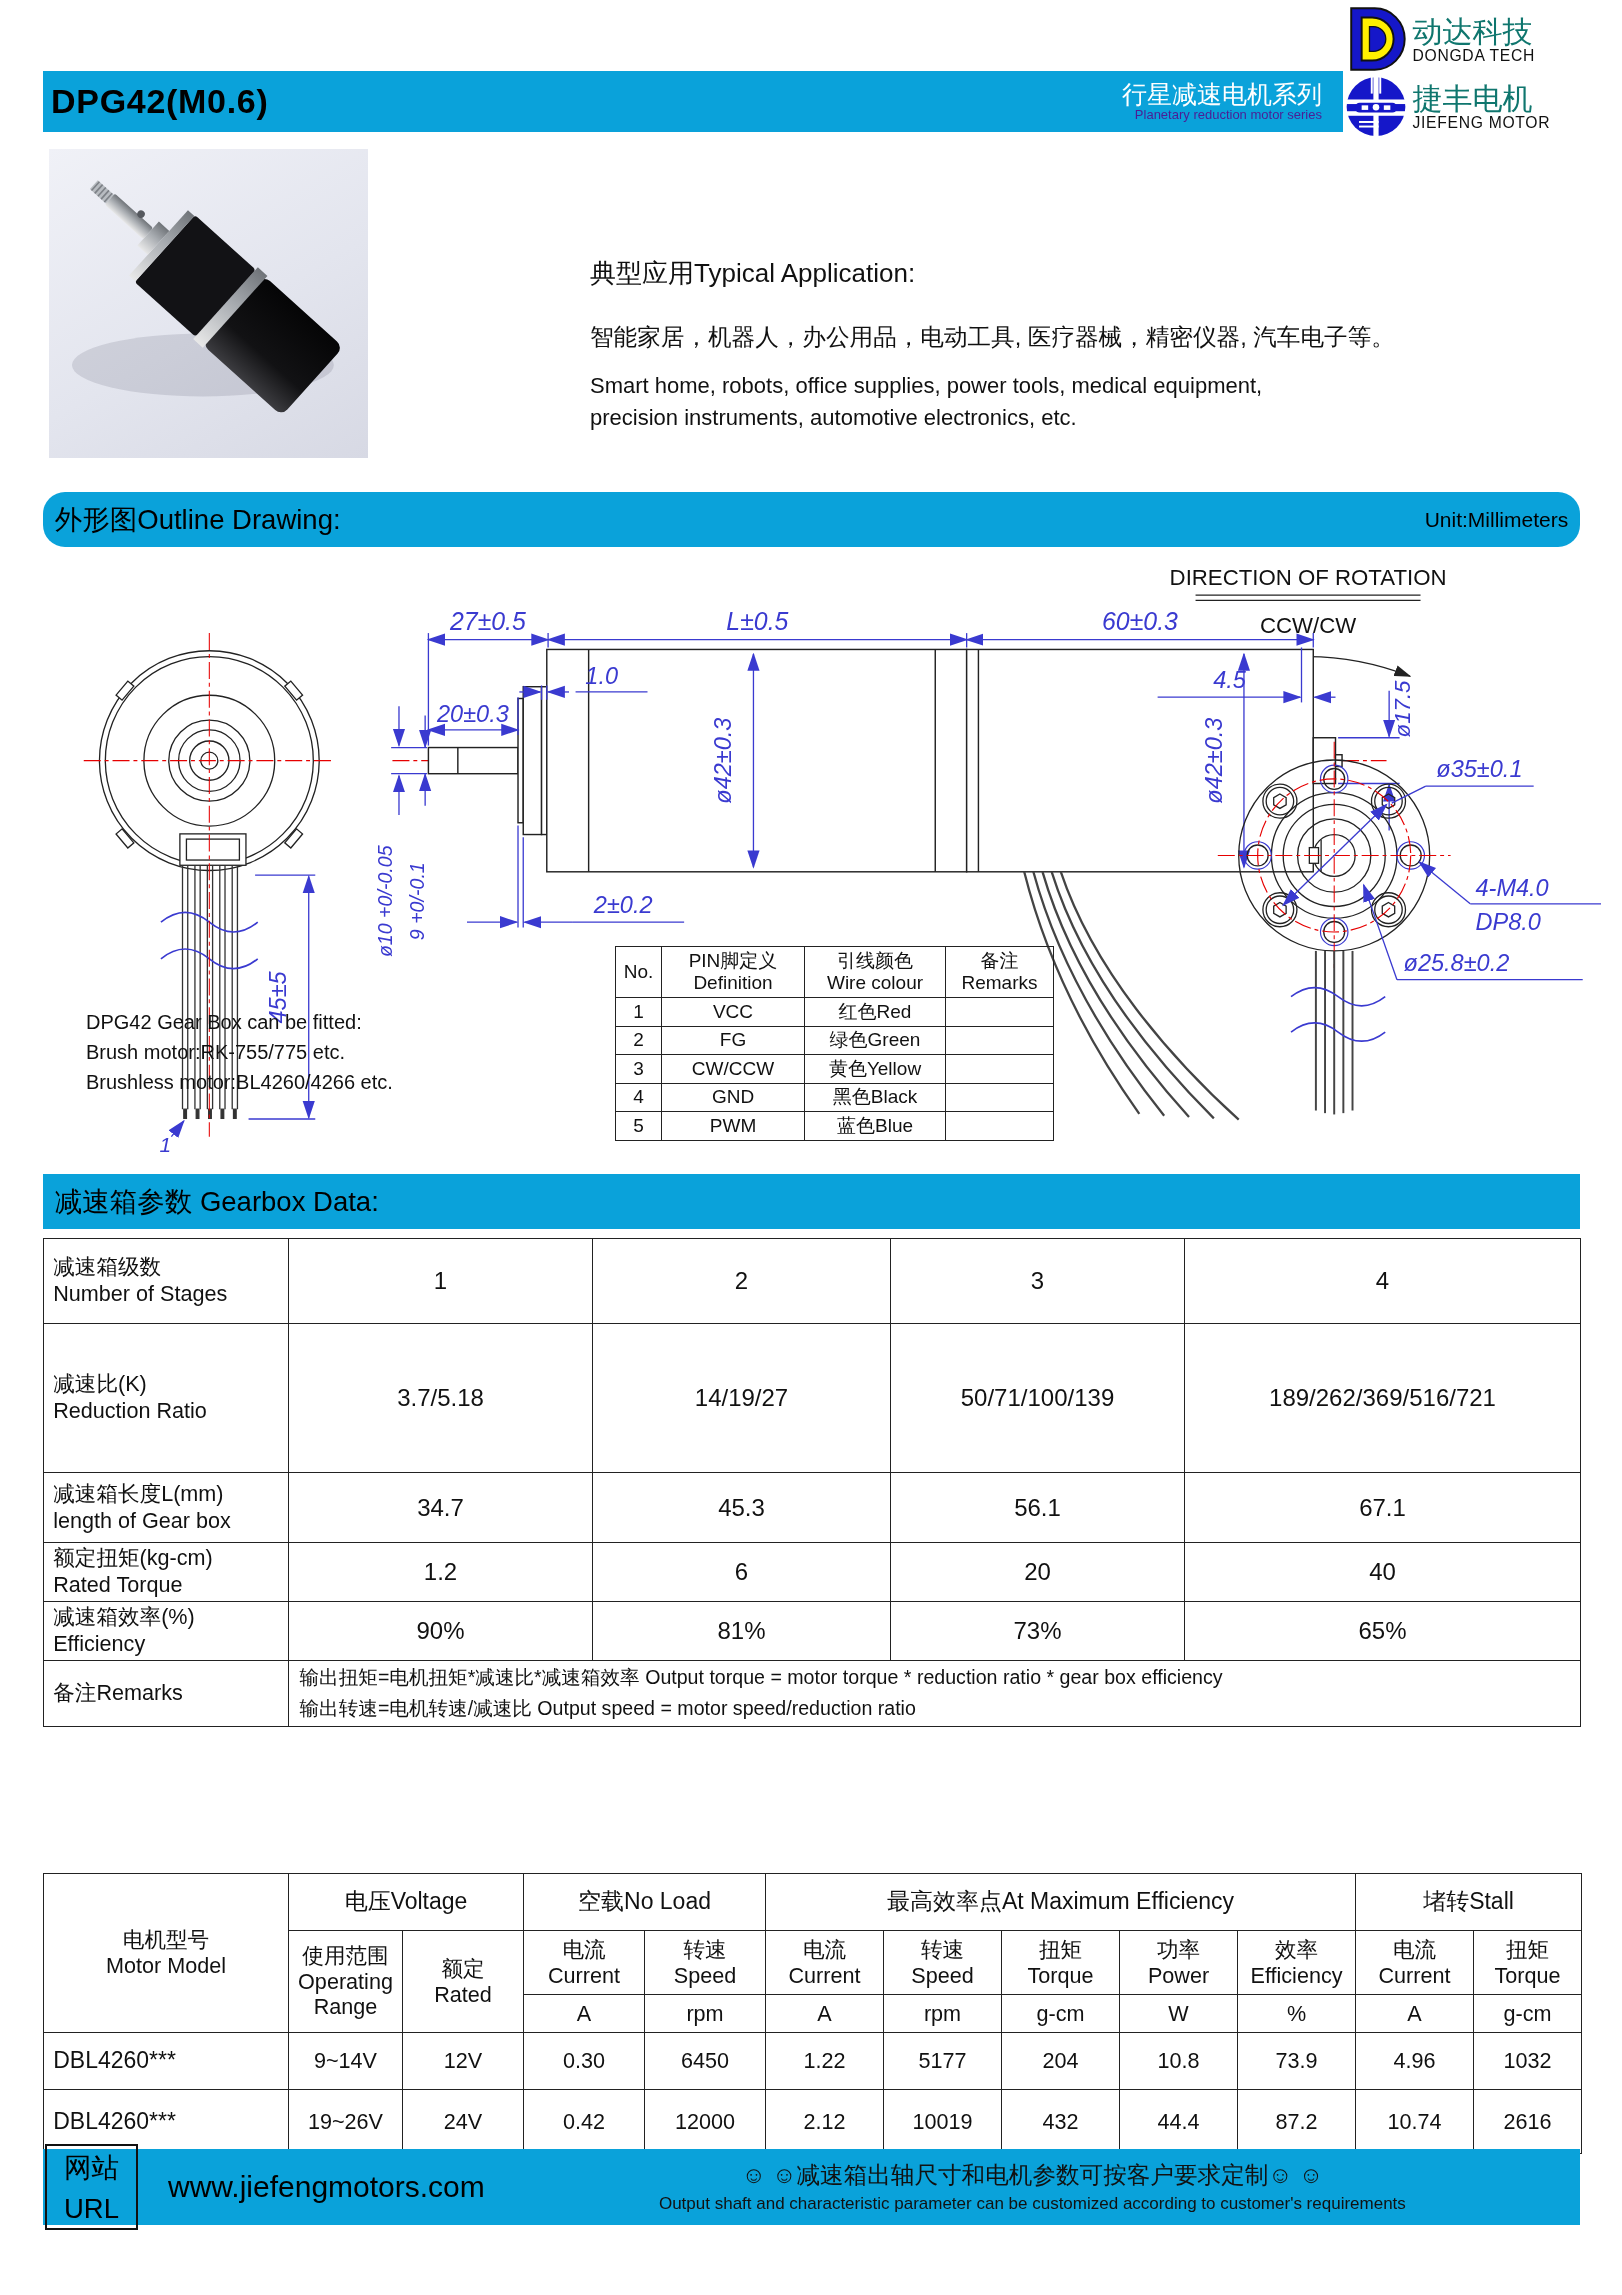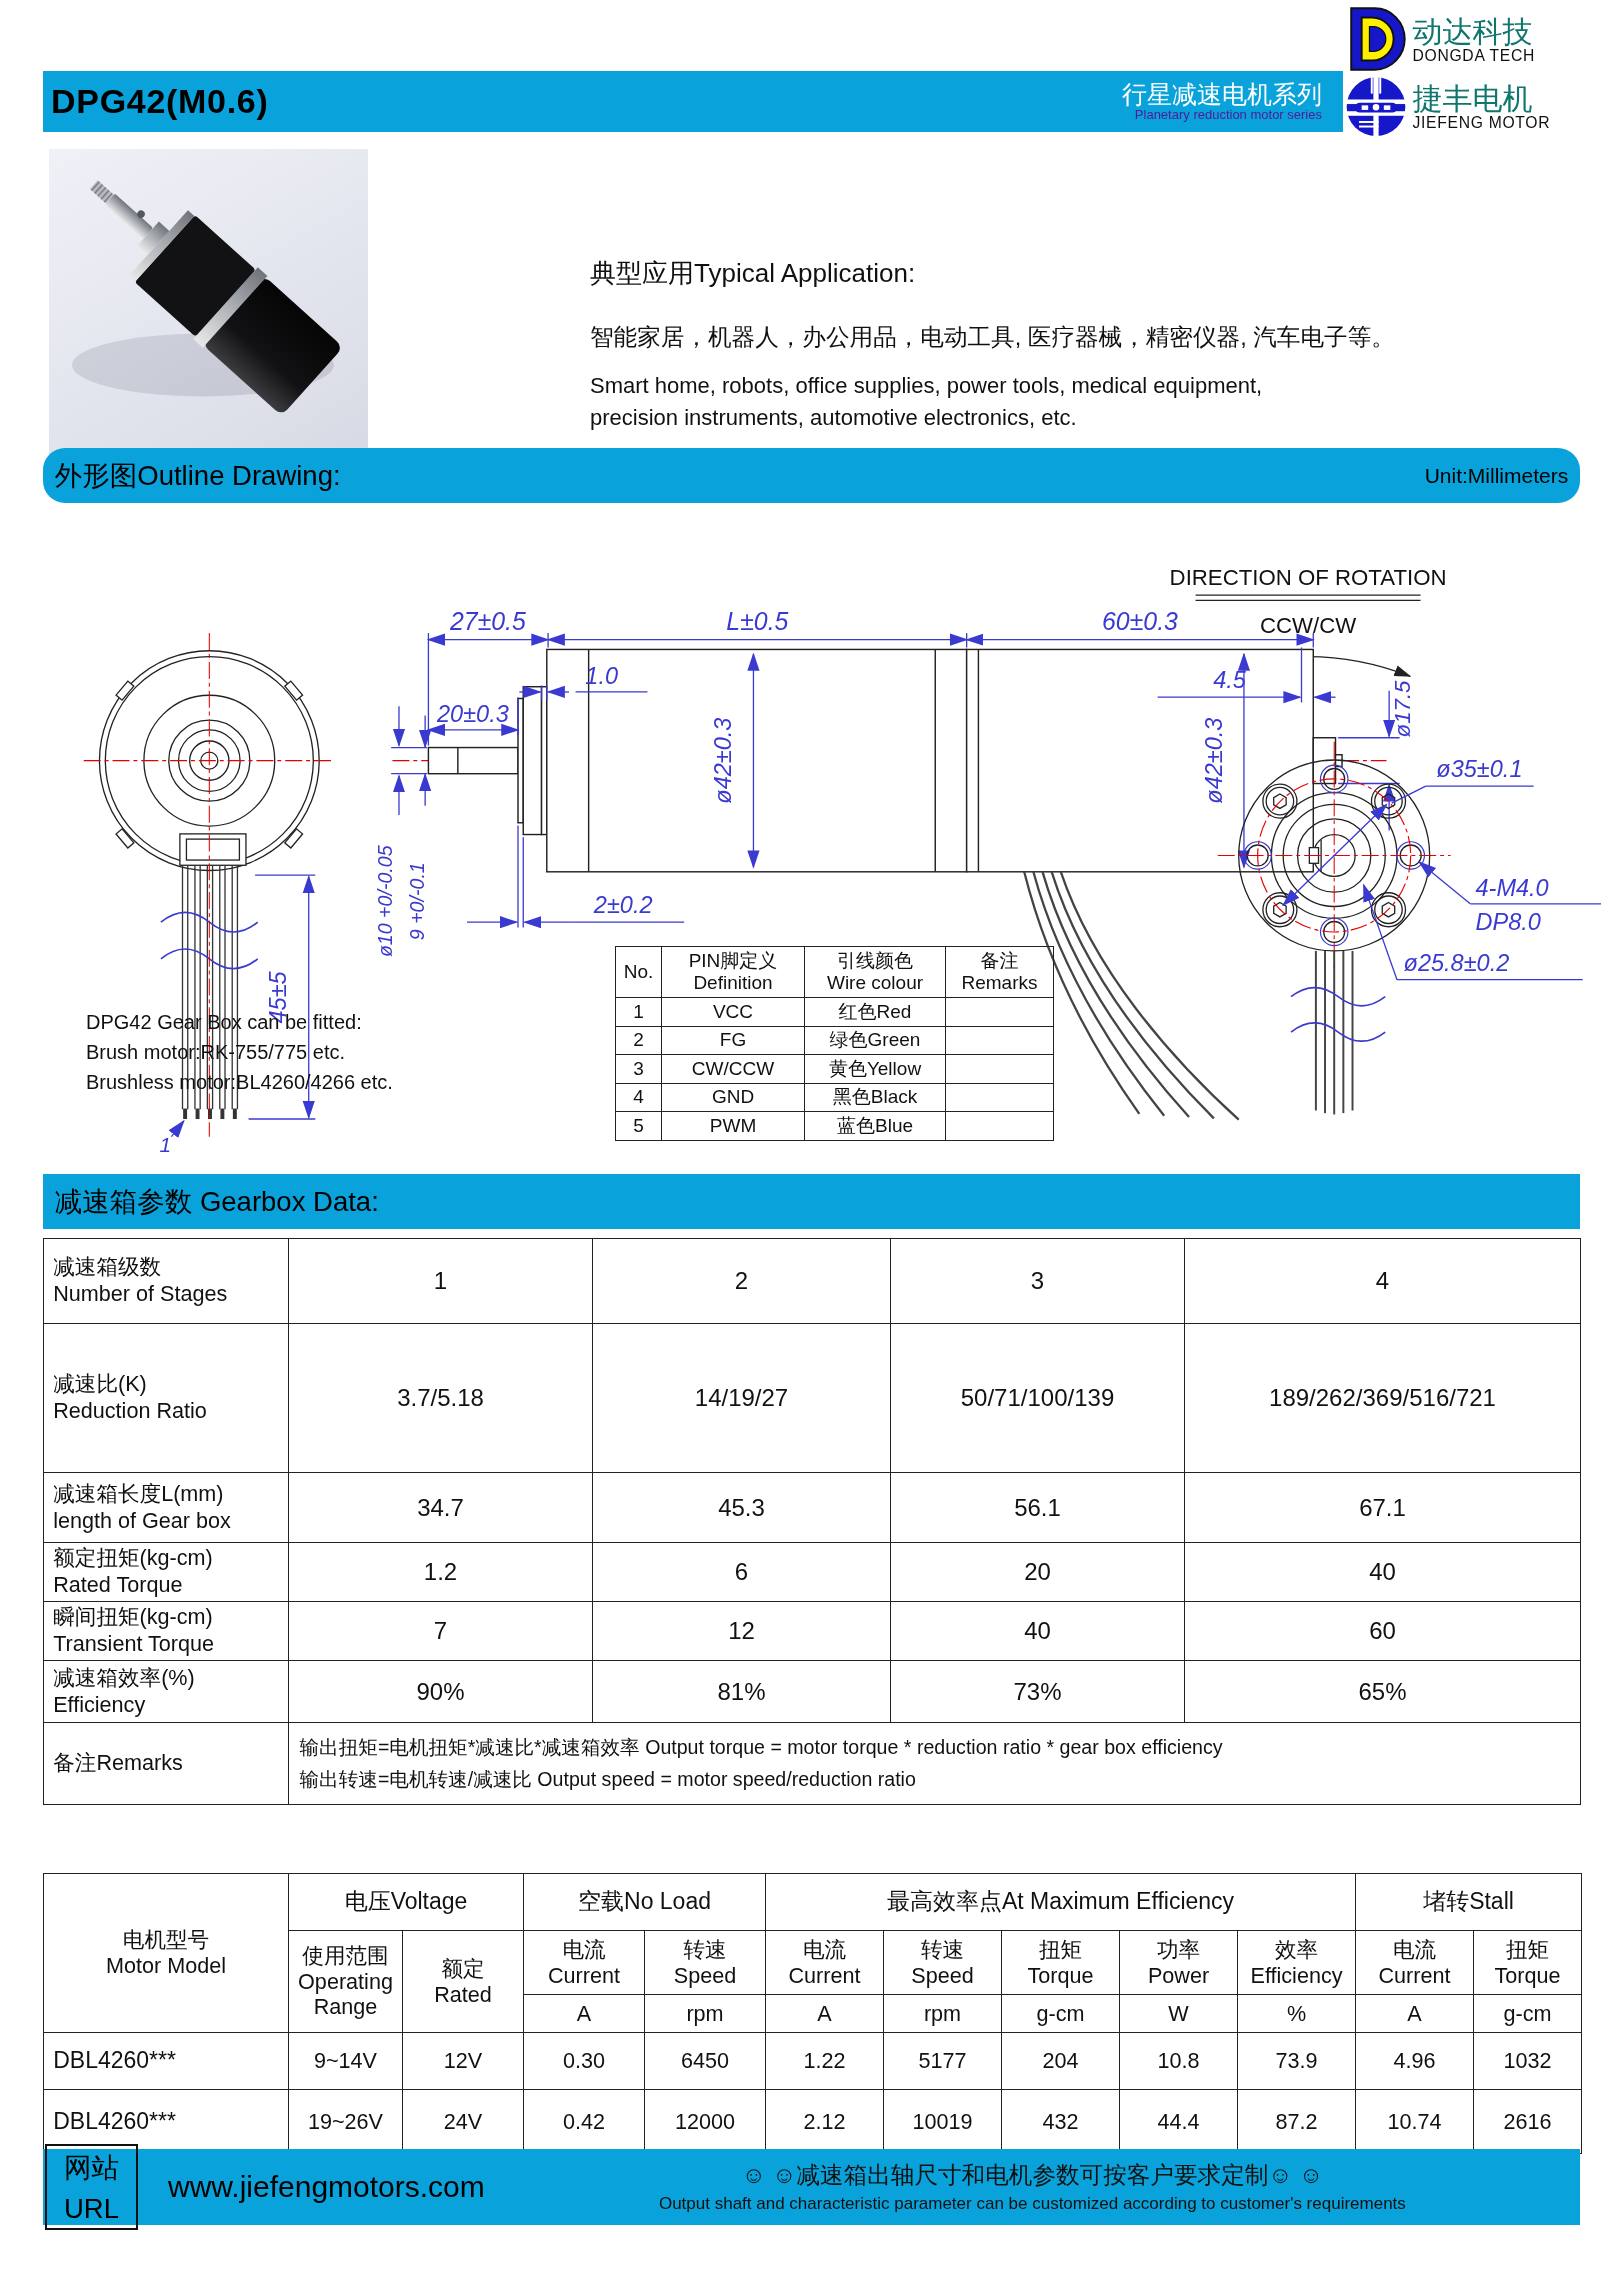--- a/index.html
+++ b/index.html
@@ -167,21 +167,21 @@
     </svg>
   </div>
 
   <div class="abs apps">
     <div class="t">典型应用Typical  Application:</div>
     <div class="cn">智能家居，机器人，办公用品，电动工具, 医疗器械，精密仪器, 汽车电子等。</div>
     <div class="en">Smart home, robots, office supplies, power tools, medical equipment,</div>
     <div class="en">precision instruments, automotive electronics, etc.</div>
   </div>
 
-  <div class="abs bar" style="top:448px;border-radius:22px;">
+  <div class="abs bar" style="top:492px;border-radius:22px;">
     <span class="bt">外形图Outline Drawing:</span>
     <span class="bu">Unit:Millimeters</span>
   </div>
 
   <svg class="abs" style="left:0;top:535px;" width="1622" height="654" viewBox="0 0 2480 1000">
     <defs>
       <marker id="ab" viewBox="0 0 12 8" refX="11" refY="4" markerWidth="14" markerHeight="10" orient="auto-start-reverse">
         <path d="M0,0 L12,4 L0,8 z" fill="#3a3ad0"></path>
       </marker>
       <marker id="ak" viewBox="0 0 12 8" refX="11" refY="4" markerWidth="13" markerHeight="9" orient="auto-start-reverse">
@@ -576,38 +576,20 @@
             <div>1.2</div>
           </td>
           <td class="valcell">
             <div>6</div>
           </td>
           <td class="valcell">
             <div>20</div>
           </td>
           <td class="valcell">
             <div>40</div>
-          </td>
-        </tr>
-        <tr>
-          <td class="lblcell">
-            <div>瞬间扭矩(kg-cm)</div>
-            <div>Transient Torque</div>
-          </td>
-          <td class="valcell">
-            <div>7</div>
-          </td>
-          <td class="valcell">
-            <div>12</div>
-          </td>
-          <td class="valcell">
-            <div>40</div>
-          </td>
-          <td class="valcell">
-            <div>60</div>
           </td>
         </tr>
         <tr>
           <td class="lblcell">
             <div>减速箱效率(%)</div>
             <div>Efficiency</div>
           </td>
           <td class="valcell">
             <div>90%</div>
           </td>

